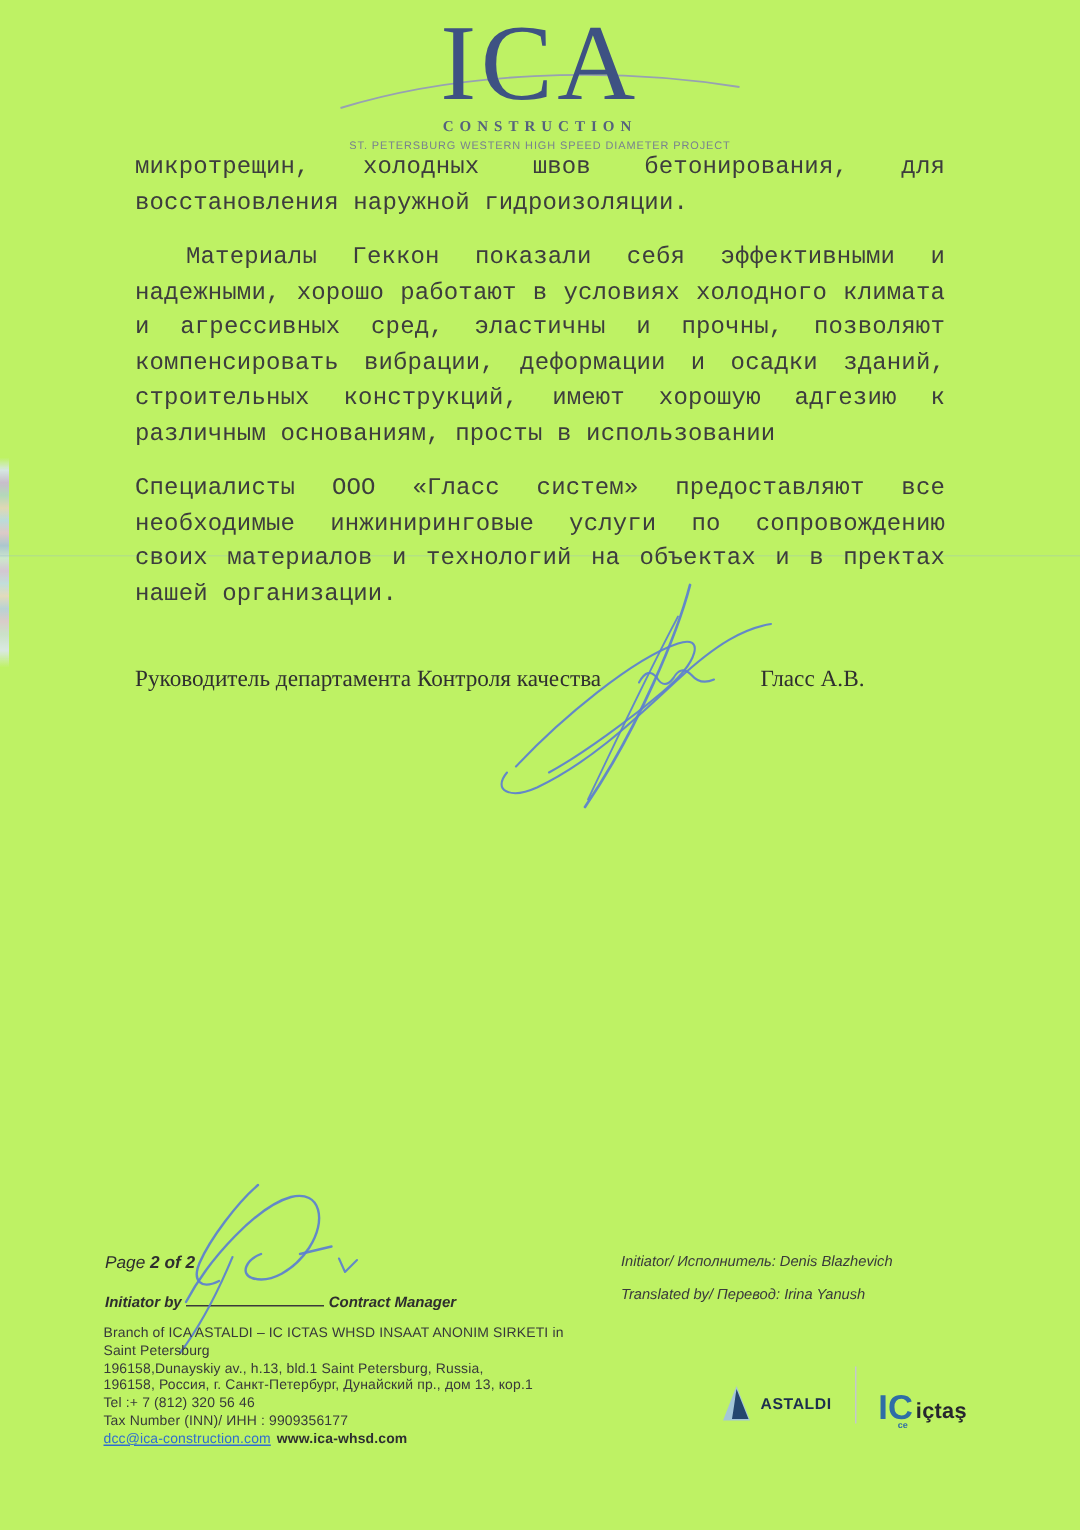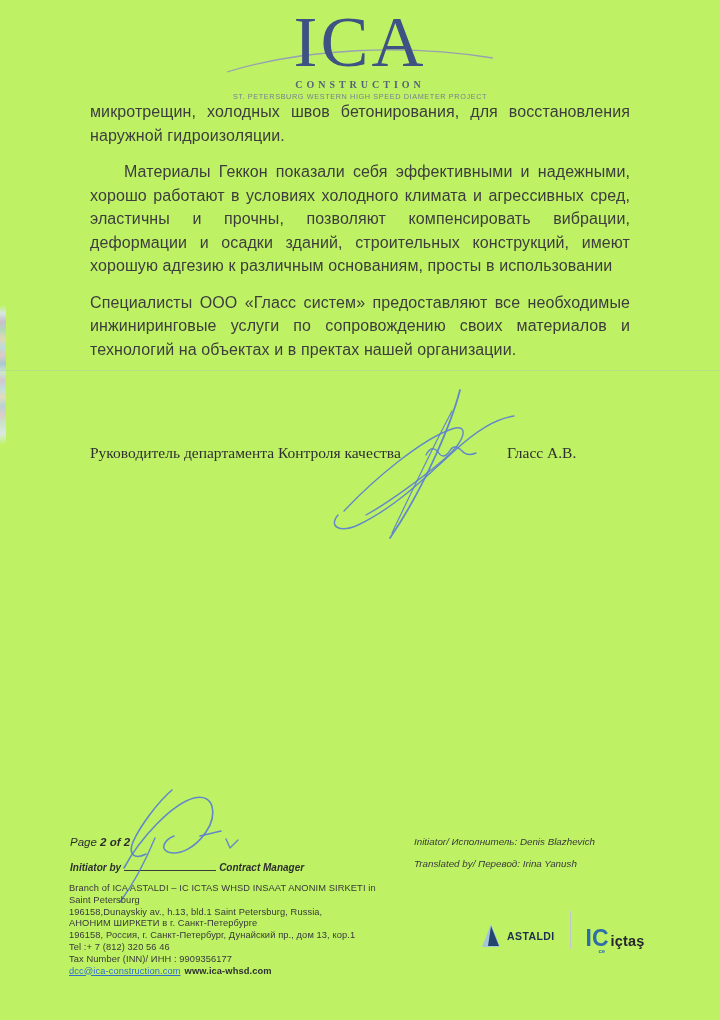--- a/index.html
+++ b/index.html
@@ -27,21 +27,21 @@
   .logo-sub1{
     position:absolute;left:0;right:0;top:79px;text-align:center;
     font-family:"Liberation Serif",serif;font-size:10px;letter-spacing:4px;
     color:#55627c;font-weight:600;
   }
   .logo-sub2{
     position:absolute;left:0;right:0;top:92px;text-align:center;
     font-size:7.3px;letter-spacing:.6px;color:#78818f;
   }
   
-  .body-text{position:absolute;left:90px;top:100px;width:540px;}
+  .body-text{position:absolute;left:90px;top:100px;width:540px;font-family:Liberation Mono, monospace;}
   .body-text p{
     margin:0 0 13px 0;font-size:16px;line-height:23.5px;color:#3d3d3d;
     text-align:justify;letter-spacing:.1px;
   }
   .body-text p.indent{text-indent:34px;}
   
   .sig-role{
     position:absolute;left:90px;top:444px;font-family:"Liberation Serif",serif;
     font-size:15.5px;color:#2f2f2f;
   }
@@ -132,21 +132,20 @@
     <div class="fr-row">
       <span>Translated by/ Перевод:</span>
       <span>Irina Yanush</span>
     </div>
   </div>
 
   <div class="address">
     <div>Branch of ICA ASTALDI – IC ICTAS WHSD INSAAT ANONIM SIRKETI in</div>
     <div>Saint Petersburg</div>
     <div>196158,Dunayskiy av., h.13, bld.1 Saint Petersburg, Russia,</div>
-    <div>АНОНИМ ШИРКЕТИ в г. Санкт-Петербурге</div>
     <div>196158, Россия, г. Санкт-Петербург, Дунайский пр., дом 13, кор.1</div>
     <div>Tel :+ 7 (812) 320 56 46</div>
     <div>Tax Number (INN)/ ИНН : 9909356177</div>
     <div>
       <a class="email">dcc@ica-construction.com</a><span class="site">www.ica-whsd.com</span>
     </div>
   </div>
 
   <div class="partners">
     <div class="astaldi">

